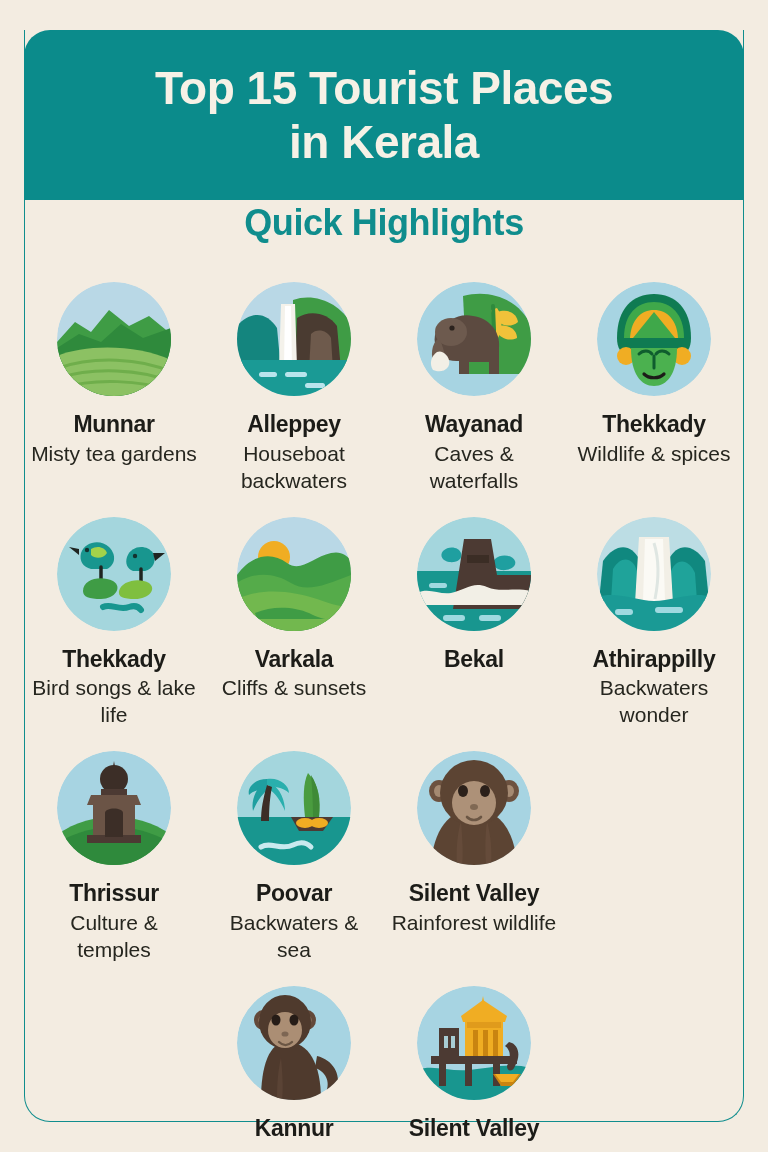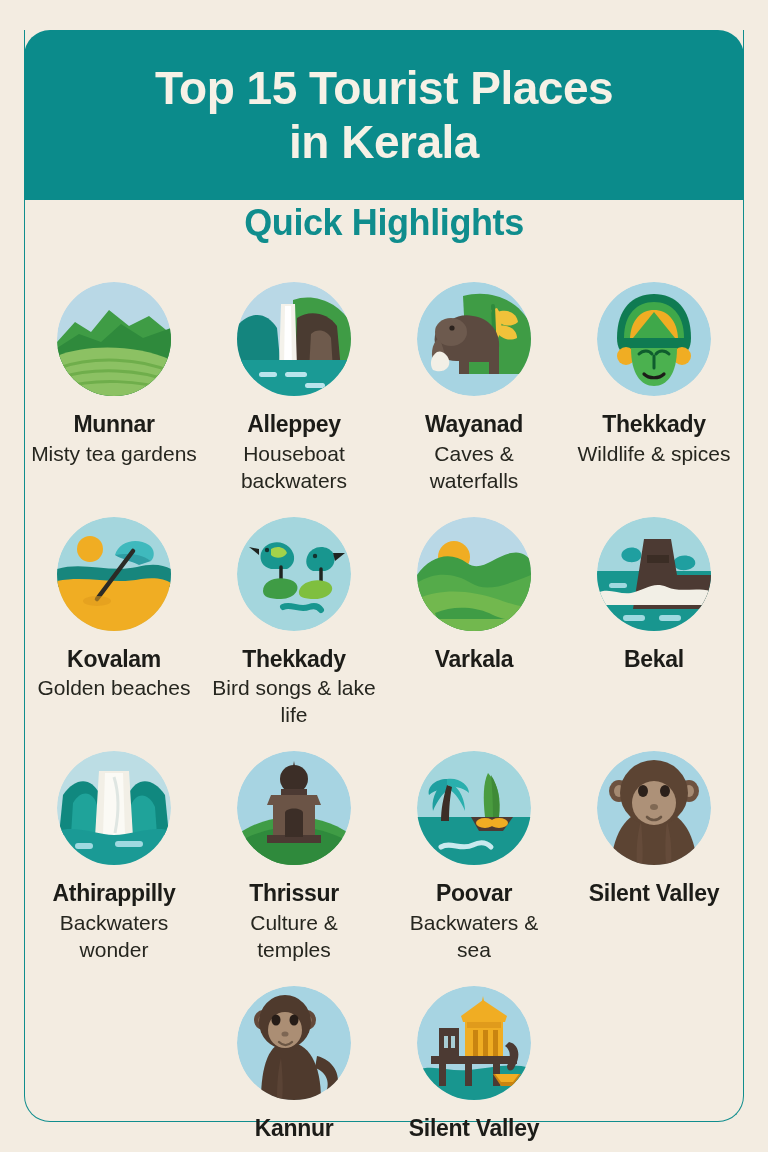--- a/index.html
+++ b/index.html
@@ -216,36 +216,20 @@
     <path d="M47 92 C52 97 62 97 67 92" stroke="#1c1c18" stroke-width="3.2" fill="none" stroke-linecap="round"></path>
           </svg>
         </span>
         <div class="tile-name">Thekkady</div>
         <div class="tile-desc">Wildlife &amp; spices</div>
       </div>
       <div class="tile">
         <span class="badge">
           <svg viewBox="0 0 114 114" xmlns="http://www.w3.org/2000/svg">
     <circle cx="57" cy="57" r="57" fill="#a4d6dd"></circle>
-    <circle cx="33" cy="32" r="13" fill="#f0ad23"></circle>
-    <path d="M0 52 C26 44 52 56 80 50 C96 46 106 48 114 52 L114 70 L0 70Z" fill="#17867d"></path>
-    <path d="M0 64 C30 58 56 68 84 62 C98 60 108 62 114 66 L114 114 L0 114Z" fill="#f0ad23"></path>
-    <path d="M58 38 C62 24 80 20 92 28 C98 32 98 40 94 44 C84 38 68 38 58 38Z" fill="#3fb9bd"></path>
-    <path d="M58 38 C68 36 84 36 94 44 L82 48 C74 44 64 42 58 38Z" fill="#2f9ea4"></path>
-    <path d="M76 34 L40 82" stroke="#2b2b26" stroke-width="4.5" stroke-linecap="round"></path>
-    <ellipse cx="40" cy="84" rx="14" ry="5" fill="#e09b1c" opacity="0.6"></ellipse>
-          </svg>
-        </span>
-        <div class="tile-name">Kovalam</div>
-        <div class="tile-desc">Golden beaches</div>
-      </div>
-      <div class="tile">
-        <span class="badge">
-          <svg viewBox="0 0 114 114" xmlns="http://www.w3.org/2000/svg">
-    <circle cx="57" cy="57" r="57" fill="#a4d6dd"></circle>
     <path d="M24 36 C28 24 44 22 52 30 C60 38 58 48 50 52 L34 52 C26 50 22 44 24 36Z" fill="#18968f"></path>
     <path d="M34 32 C40 28 48 30 50 36 C46 42 38 42 34 38Z" fill="#a3d24a"></path>
     <path d="M22 32 L12 30 L22 38Z" fill="#1f2420"></path>
     <circle cx="30" cy="33" r="2.2" fill="#14322f"></circle>
     <path d="M44 50 L44 70" stroke="#1f2420" stroke-width="3.5" stroke-linecap="round"></path>
     <path d="M70 40 C74 28 90 27 96 36 C100 44 96 52 88 54 L76 54 C70 52 68 46 70 40Z" fill="#18968f"></path>
     <path d="M96 36 L108 36 L98 44Z" fill="#1f2420"></path>
     <circle cx="78" cy="39" r="2.2" fill="#14322f"></circle>
     <path d="M84 52 L84 70" stroke="#1f2420" stroke-width="3.5" stroke-linecap="round"></path>
     <path d="M26 74 C26 62 44 58 56 64 C66 70 58 82 44 82 C32 82 26 80 26 74Z" fill="#3f9c45"></path>
@@ -261,20 +245,21 @@
           <svg viewBox="0 0 114 114" xmlns="http://www.w3.org/2000/svg">
     <circle cx="57" cy="57" r="57" fill="#b9d8e6"></circle>
     <circle cx="37" cy="40" r="16" fill="#f0ad23"></circle>
     <path d="M0 58 C14 38 34 34 50 46 C64 56 76 40 94 36 C104 34 110 38 114 44 L114 114 L0 114Z" fill="#3f9c45"></path>
     <path d="M0 66 C18 54 38 56 54 66 C70 76 88 68 114 58 L114 114 L0 114Z" fill="#55ab4a"></path>
     <path d="M0 82 C26 70 56 74 80 82 C96 88 106 90 114 90 L114 114 L0 114Z" fill="#72b84e"></path>
     <path d="M18 96 C36 88 58 90 72 96 C80 100 86 102 90 102 L20 102Z" fill="#3f9c45"></path>
           </svg>
         </span>
         <div class="tile-name">Varkala</div>
+        <div class="tile-desc">Cliffs &amp; sunsets</div>
       </div>
       <div class="tile">
         <span class="badge">
           <svg viewBox="0 0 114 114" xmlns="http://www.w3.org/2000/svg">
     <circle cx="57" cy="57" r="57" fill="#a4d6dd"></circle>
     <path d="M26 34 C32 28 42 30 44 36 C46 42 40 46 32 45 C26 44 22 39 26 34Z" fill="#1f9fa0"></path>
     <path d="M78 42 C84 36 96 38 98 44 C100 50 92 54 84 53 C78 52 74 47 78 42Z" fill="#1f9fa0"></path>
     <path d="M0 54 L114 54 L114 114 L0 114Z" fill="#18968f"></path>
     <path d="M47 22 L74 22 L80 58 L114 58 L114 92 L36 92Z" fill="#4c3a33"></path>
     <path d="M50 38 L72 38 L72 46 L50 46Z" fill="#33261f" opacity="0.65"></path>
@@ -361,20 +346,21 @@
     <ellipse cx="92" cy="40" rx="5" ry="6" fill="#a58a72"></ellipse>
     <ellipse cx="57" cy="42" rx="34" ry="33" fill="#5c4433"></ellipse>
     <ellipse cx="57" cy="52" rx="22" ry="22" fill="#ad9178"></ellipse>
     <ellipse cx="46" cy="40" rx="5" ry="6" fill="#2b201a"></ellipse>
     <ellipse cx="68" cy="40" rx="5" ry="6" fill="#2b201a"></ellipse>
     <ellipse cx="57" cy="56" rx="4" ry="3" fill="#806954"></ellipse>
     <path d="M50 66 C54 70 60 70 64 66" stroke="#6b5644" stroke-width="2.6" fill="none" stroke-linecap="round"></path>
           </svg>
         </span>
         <div class="tile-name">Silent Valley</div>
+        <div class="tile-desc">Rainforest wildlife</div>
       </div>
       <div class="tile" style="grid-column-start: 2;">
         <span class="badge">
           <svg viewBox="0 0 114 114" xmlns="http://www.w3.org/2000/svg">
     <circle cx="57" cy="57" r="57" fill="#a7d4e2"></circle>
     <path d="M50 56 C72 56 84 78 84 114 L24 114 C24 80 32 56 50 56Z" fill="#4f3a2d"></path>
     <path d="M44 72 C46 92 46 106 45 114 L40 114 C40 98 41 84 44 72Z" fill="#63493a" opacity="0.6"></path>
     <path d="M80 70 C96 74 104 88 100 102 C98 110 92 112 88 108 C94 98 90 86 78 82Z" fill="#4f3a2d"></path>
     <ellipse cx="26" cy="34" rx="9" ry="10" fill="#63493a"></ellipse>
     <ellipse cx="70" cy="34" rx="9" ry="10" fill="#63493a"></ellipse>

